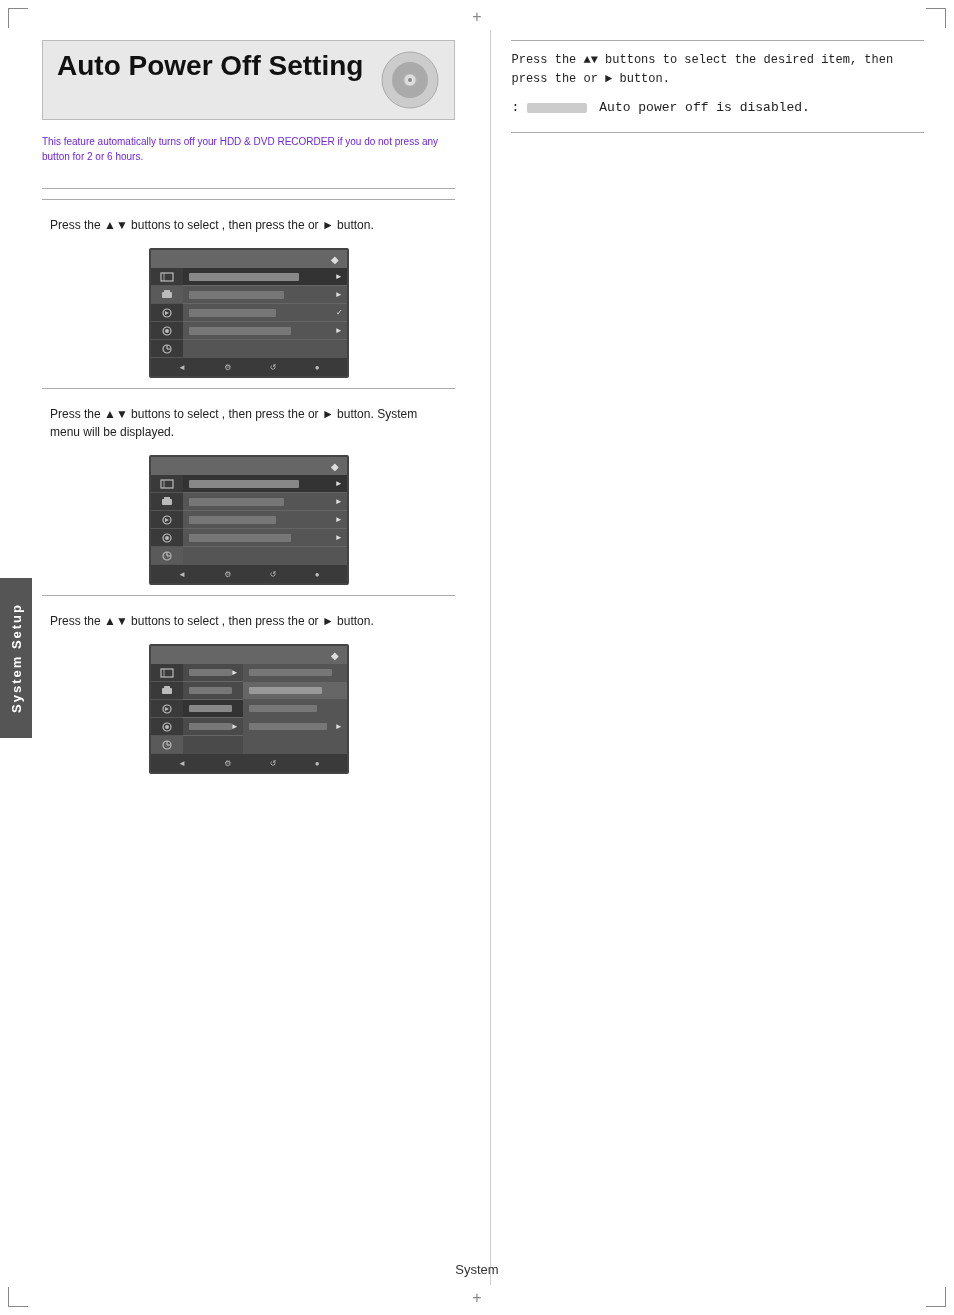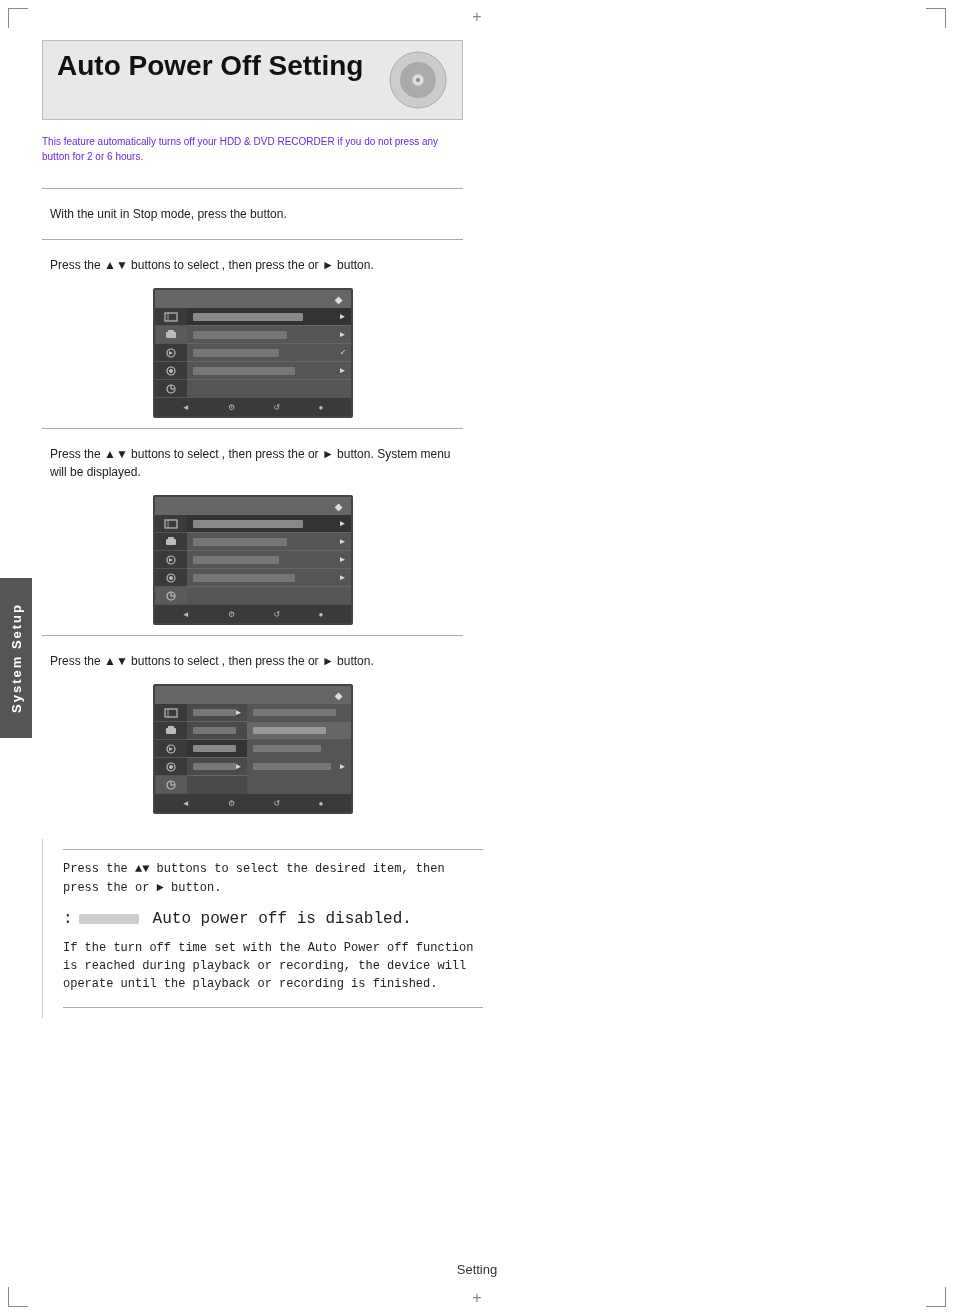--- a/index.html
+++ b/index.html
@@ -62,21 +62,21 @@
     }
 
     
     .content {
       position: absolute;
       top: 30px;
       left: 42px;
       right: 30px;
       bottom: 30px;
       display: flex;
-      flex-direction: column;
+      flex-direction: row;
       gap: 15px;
     }
 
     
     .left-col {
       width: 50%;
       padding-right: 20px;
       padding-top: 10px;
     }
 
@@ -252,21 +252,21 @@
     }
 
     
     .right-step-text {
       font-size: 12px;
       line-height: 1.55;
       color: #222;
       margin-bottom: 10px;
     }
     .right-note-item {
-      font-size: 16px;
+      font-size: 13px;
       line-height: 1.5;
       color: #222;
       margin-bottom: 6px;
       padding-left: 16px;
       position: relative;
     }
     .right-note-item::before {
       content: ':';
       position: absolute;
       left: 0;
@@ -317,23 +317,20 @@
           <circle cx="30" cy="30" r="6" fill="#ddd" stroke="#bbb" stroke-width="1"></circle>
           <circle cx="30" cy="30" r="2" fill="#888"></circle>
         </svg>
       </div>
     </div>
 
     <p class="desc-text">This feature automatically turns off your HDD &amp; DVD RECORDER if you do not press any button for 2 or 6 hours.</p>
 
     <hr class="divider">
 
-    <div class="step-section">
-      <div class="step-text">With the unit in Stop mode, press the button.</div>
-    </div>
 
     <hr class="divider">
 
     <div class="step-section">
       <div class="step-text">Press the ▲▼ buttons to select , then press the or ► button.</div>
 
       <div class="tv-screen">
         <div class="tv-top-bar">
           <span class="diamond">◆</span>
         </div>
@@ -566,23 +563,22 @@
 
     <div class="right-note-item">
       <span>
         <span style="font-weight:bold;display:inline-block;width:60px;background:#ccc;height:10px;vertical-align:middle;border-radius:2px;margin-right:4px;"></span>
         Auto power off is disabled.
       </span>
     </div>
 
 
 
-    <p class="final-note">If the turn off time set with the Auto Power off function is reached during playback or recording, the device will operate until the playback or recording is finished.</p>
 
     <hr class="divider" style="margin-top:14px;">
 
   </div>
 
 </div>
 
 <div class="footer">
-  <span>Setting</span>
+  <span>System</span>
 </div>
 
 </body></html>

